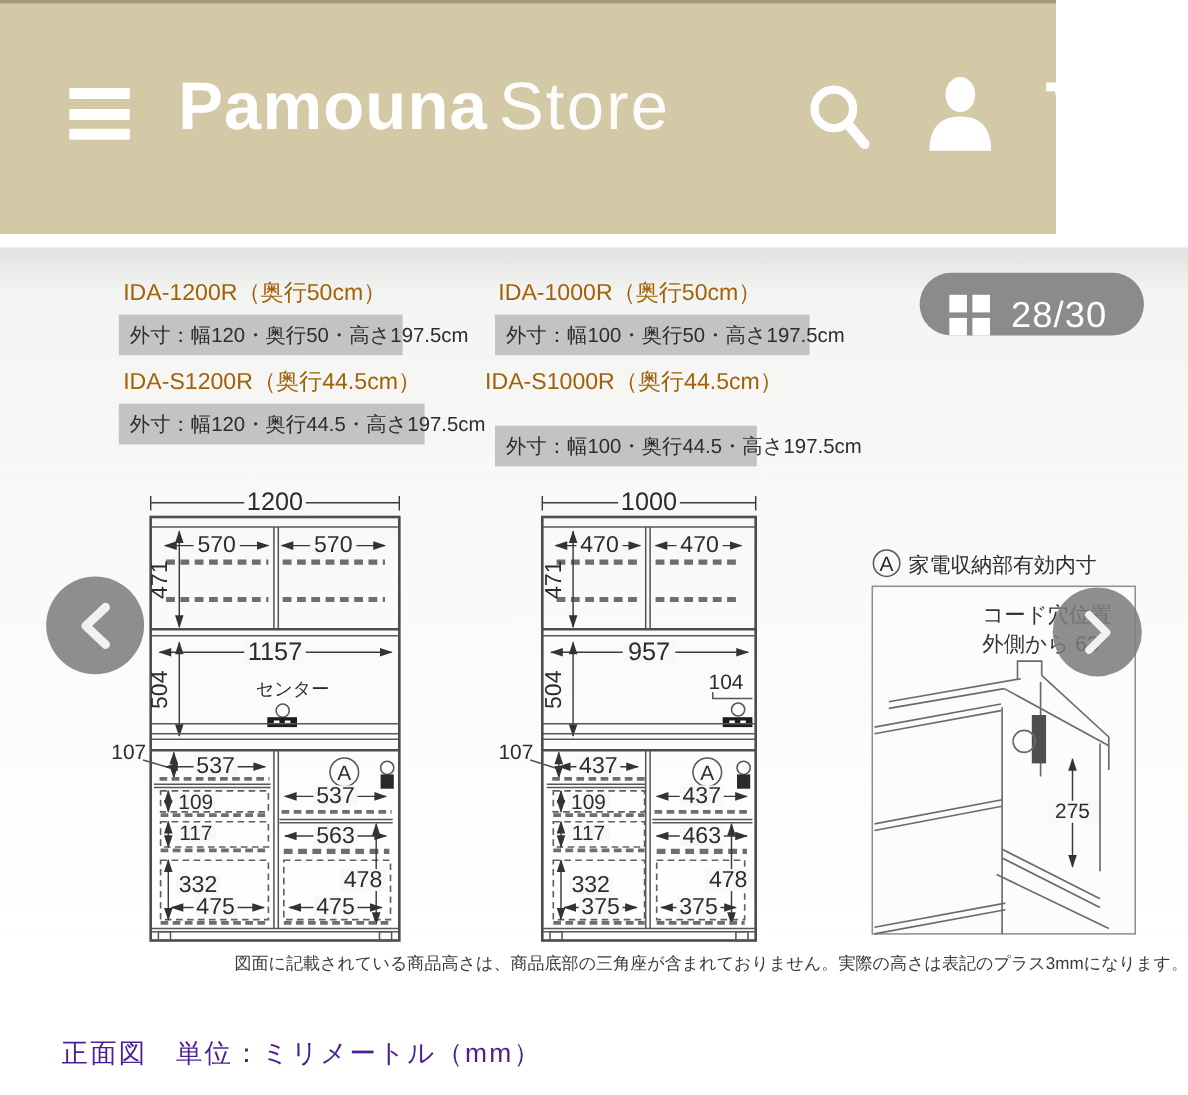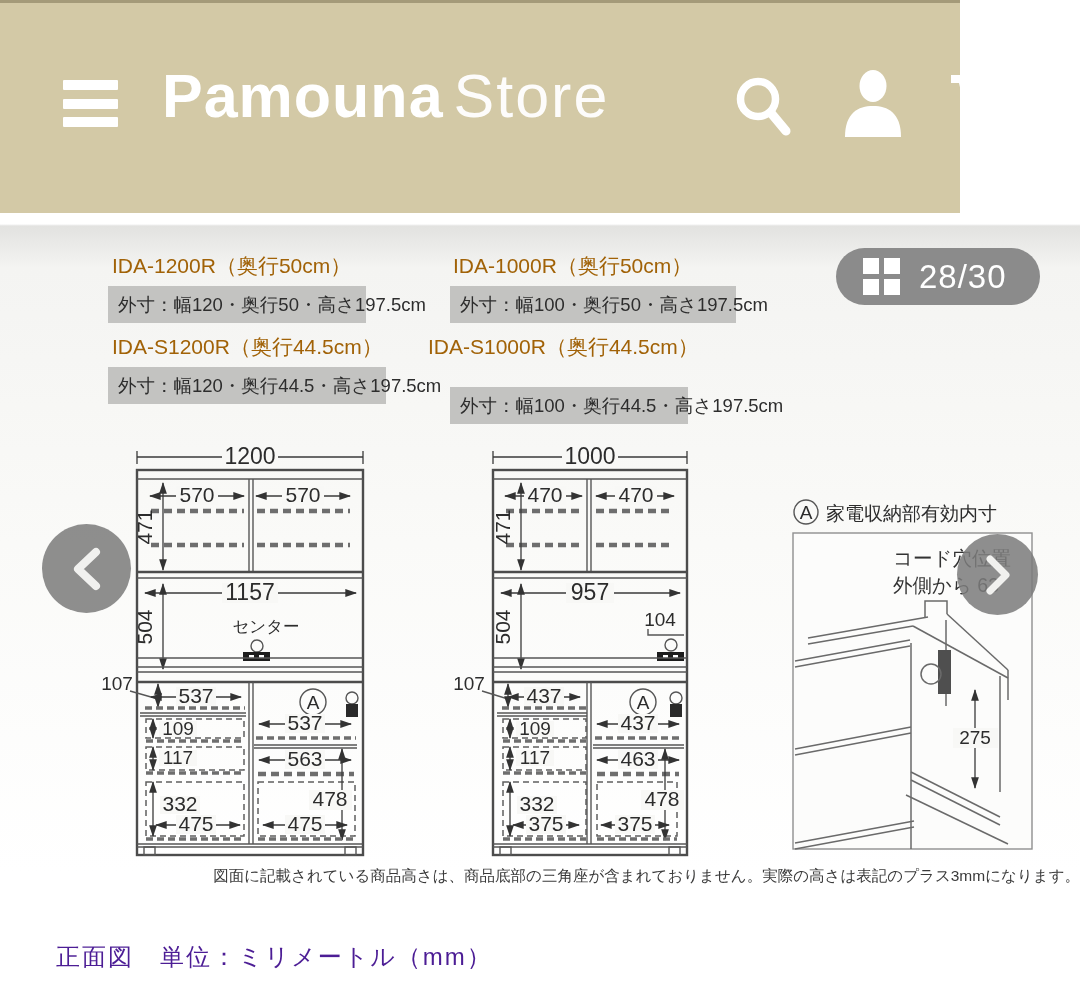--- a/index.html
+++ b/index.html
@@ -17,21 +17,21 @@
 
   
   .content-bg{position:absolute;left:0;top:213px;width:1080px;height:782px;
     background:linear-gradient(to bottom,#ffffff 0,#ffffff 11px,#e2e2e0 13px,#f4f4f2 55px,#fafaf8 330px,#ffffff 660px)}
 
   
   .model{position:absolute;font-size:21px;color:#a16207;font-weight:500;white-space:nowrap}
   .spec{position:absolute;height:37px;background:#c3c3c1;color:#2d2d2d;font-size:18.5px;display:flex;align-items:center;padding-left:10px;white-space:nowrap}
 
   
-  .pager{position:absolute;left:836px;top:248px;width:204px;height:57px;background:#8b8b8b;border-radius:29px;display:flex;align-items:center;color:#fff;cursor:pointer}
+  .pager{position:absolute;left:836px;top:248px;width:204px;height:57px;background:#8b8b8b;border-radius:29px;display:flex;align-items:flex-end;color:#fff;cursor:pointer}
   .grid-icon{margin-left:27px;width:37px;height:37px;display:grid;grid-template-columns:16px 16px;grid-template-rows:16px 16px;gap:5px}
   .grid-icon span{background:#fff}
   .pager .count{margin-left:19px;font-size:33px;letter-spacing:1px}
 
   
   svg text{font-family:"Liberation Sans",sans-serif}
   .ln{stroke:#4c4c4c;stroke-width:2.4;fill:none}
   .lnthin{stroke:#565656;stroke-width:1.4;fill:none}
   .dim{stroke:#3a3a3a;stroke-width:1.3;fill:none}
   .shelf{stroke:#6e6e6e;stroke-width:4.6;stroke-dasharray:8 5;fill:none}
@@ -88,21 +88,21 @@
 
 <div class="content-bg"></div>
 
 <div class="model" style="left:112px;top:252px">IDA-1200R（奥行50cm）</div>
 <div class="spec" style="left:108px;top:286px;width:258px">外寸：幅120・奥行50・高さ197.5cm</div>
 <div class="model" style="left:112px;top:333px">IDA-S1200R（奥行44.5cm）</div>
 <div class="spec" style="left:108px;top:367px;width:278px">外寸：幅120・奥行44.5・高さ197.5cm</div>
 
 <div class="model" style="left:453px;top:252px">IDA-1000R（奥行50cm）</div>
 <div class="spec" style="left:450px;top:286px;width:286px">外寸：幅100・奥行50・高さ197.5cm</div>
-<div class="model" style="left:428px;top:333px">IDA-S1000R（奥行44.5cm）</div>
+<div class="model" style="left:441px;top:333px">IDA-S1000R（奥行44.5cm）</div>
 <div class="spec" style="left:450px;top:387px;width:238px">外寸：幅100・奥行44.5・高さ197.5cm</div>
 
 <div class="pager">
   <div class="grid-icon">
     <span></span>
       <span></span>
       <span></span>
       <span></span>
   </div>
   <div class="count">28/30</div>

